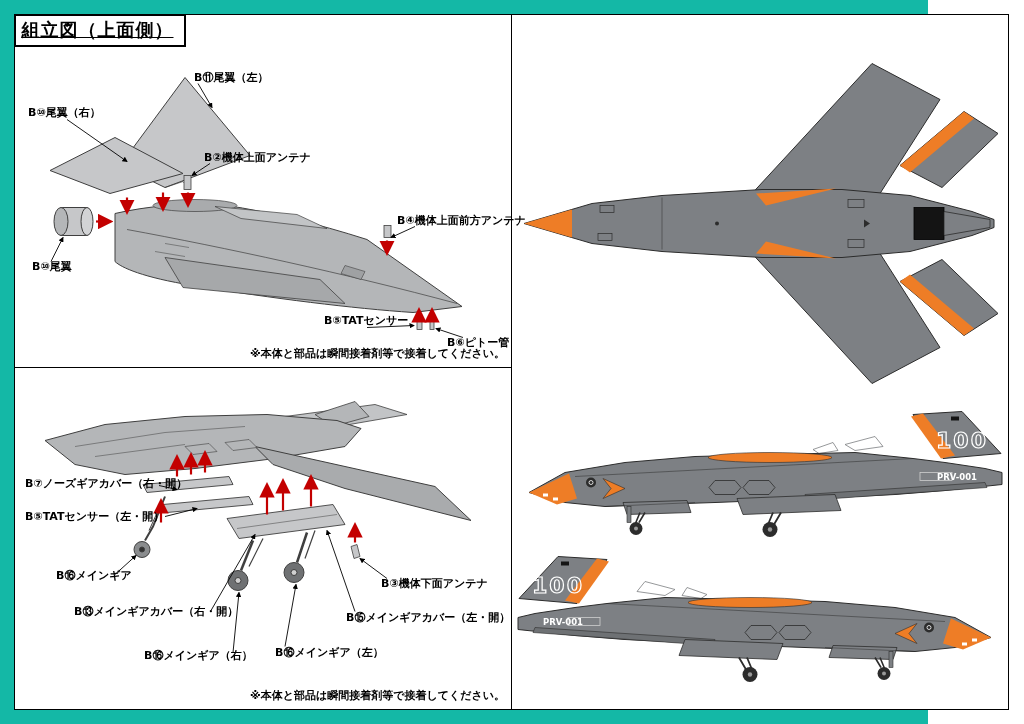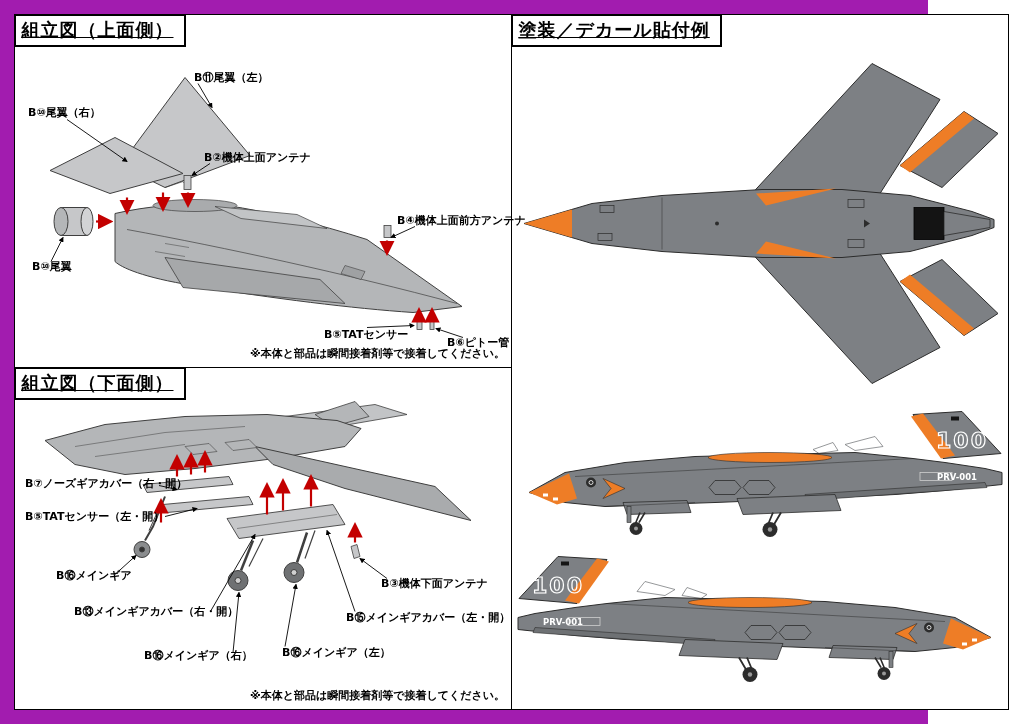--- a/index.html
+++ b/index.html
@@ -1,18 +1,18 @@
 <!DOCTYPE html>
 <html><head>
 <meta charset="utf-8">
 <style>
   html,body{margin:0;padding:0;background:#fff;}
   body{width:1024px;height:724px;position:relative;overflow:hidden;
        font-family:"DejaVu Sans","Liberation Sans",sans-serif;}
-  .sheet{position:absolute;left:0;top:0;width:928px;height:724px;background:#a21caf;}
+  .sheet{position:absolute;left:0;top:0;width:928px;height:724px;background:#14b8a6;}
   .panel{position:absolute;border:1.5px solid #000;background:#fff;box-sizing:border-box;}
   #panel-top-left{left:14px;top:14px;width:498px;height:354px;}
   #panel-bottom-left{left:14px;top:367px;width:498px;height:343px;}
   #panel-right{left:511px;top:14px;width:498px;height:696px;}
   .panel-title{position:absolute;left:-1.5px;top:-1.5px;border:2px solid #000;background:#fff;
       padding:2px 10px 3px 6px;font-size:18px;font-weight:bold;letter-spacing:1px;
       text-decoration:underline;white-space:nowrap;z-index:5;}
   .diagram{position:absolute;left:0;top:0;width:100%;height:100%;}
   .callout{position:absolute;font-size:11px;font-weight:bold;white-space:nowrap;color:#000;z-index:4;}
   .note{position:absolute;right:6px;font-size:11px;font-weight:bold;white-space:nowrap;color:#000;}
@@ -83,27 +83,26 @@
         <line x1="352" y1="312" x2="399" y2="310" marker-end="url(#bl)"></line>
         <line x1="448" y1="322" x2="421" y2="313" marker-end="url(#bl)"></line>
       </g>
     </svg>
 
     <div class="callout" style="left:179px;top:55px">B⑪尾翼（左）</div>
     <div class="callout" style="left:13px;top:90px">B⑩尾翼（右）</div>
     <div class="callout" style="left:189px;top:135px">B②機体上面アンテナ</div>
     <div class="callout" style="left:382px;top:198px">B④機体上面前方アンテナ</div>
     <div class="callout" style="left:17px;top:244px">B⑩尾翼</div>
-    <div class="callout" style="left:309px;top:312px">B⑤TATセンサー</div>
+    <div class="callout" style="left:309px;top:298px">B⑤TATセンサー</div>
     <div class="callout" style="left:432px;top:320px">B⑥ピトー管</div>
     <div class="note" style="bottom:6px">※本体と部品は瞬間接着剤等で接着してください。</div>
   </div>
 
   <div class="panel" id="panel-bottom-left">
-    <div class="panel-title">組立図（下面側）</div>
 
     <svg class="diagram" viewBox="0 0 496 340">
 
       <g>
         <polygon points="255,50 360,36 392,46 300,62" fill="#c2c4c6" stroke="#3f3f3f" stroke-width="0.8"></polygon>
         <polygon points="300,46 340,33 354,48 318,58" fill="#b4b6b8" stroke="#3f3f3f" stroke-width="0.8"></polygon>
         <path d="M30,72 L90,56 L170,48 L252,46 L322,52 L346,60 L330,78 L260,90 L180,100 L110,106 L60,96 Z" fill="#b4b6b8" stroke="#3f3f3f" stroke-width="1"></path>
         <polygon points="240,78 420,118 456,152 330,120 258,96" fill="#a9abad" stroke="#3f3f3f" stroke-width="1"></polygon>
         <path d="M60,78 L150,64 L230,58 M80,88 L170,76" fill="none" stroke="#3f3f3f" stroke-width="0.5"></path>
         <path d="M170,78 l24,-3 l8,8 l-24,3 Z M210,74 l24,-3 l8,8 l-24,3 Z" fill="#b4b6b8" stroke="#3f3f3f" stroke-width="0.6"></path>
@@ -158,28 +157,27 @@
         <line x1="340" y1="243" x2="312" y2="162" marker-end="url(#bl)"></line>
         <line x1="372" y1="210" x2="345" y2="190" marker-end="url(#bl)"></line>
       </g>
     </svg>
 
     <div class="callout" style="left:10px;top:108px">B⑦ノーズギアカバー（右・開）</div>
     <div class="callout" style="left:10px;top:141px">B⑤TATセンサー（左・開）</div>
     <div class="callout" style="left:41px;top:200px">B⑯メインギア</div>
     <div class="callout" style="left:59px;top:236px">B⑬メインギアカバー（右・開）</div>
     <div class="callout" style="left:129px;top:280px">B⑯メインギア（右）</div>
-    <div class="callout" style="left:267px;top:277px">B⑯メインギア（左）</div>
+    <div class="callout" style="left:260px;top:277px">B⑯メインギア（左）</div>
     <div class="callout" style="left:331px;top:242px">B⑮メインギアカバー（左・開）</div>
     <div class="callout" style="left:366px;top:208px">B③機体下面アンテナ</div>
     <div class="note" style="bottom:6px">※本体と部品は瞬間接着剤等で接着してください。</div>
   </div>
 
   <div class="panel" id="panel-right">
-    <div class="panel-title">塗装／デカール貼付例</div>
 
     <svg class="diagram" viewBox="0 0 496 693">
       <defs>
 
         <g id="airframe-side">
 
           <polygon points="398,8 447,5 486,47 428,52" fill="#7d8084" stroke="#2c2c2c" stroke-width="1"></polygon>
           <polygon points="396,10 408,7 440,49 426,52" fill="#ee7d26" stroke="none"></polygon>
           <rect x="436" y="10" width="8" height="4" fill="#141414"></rect>
 

